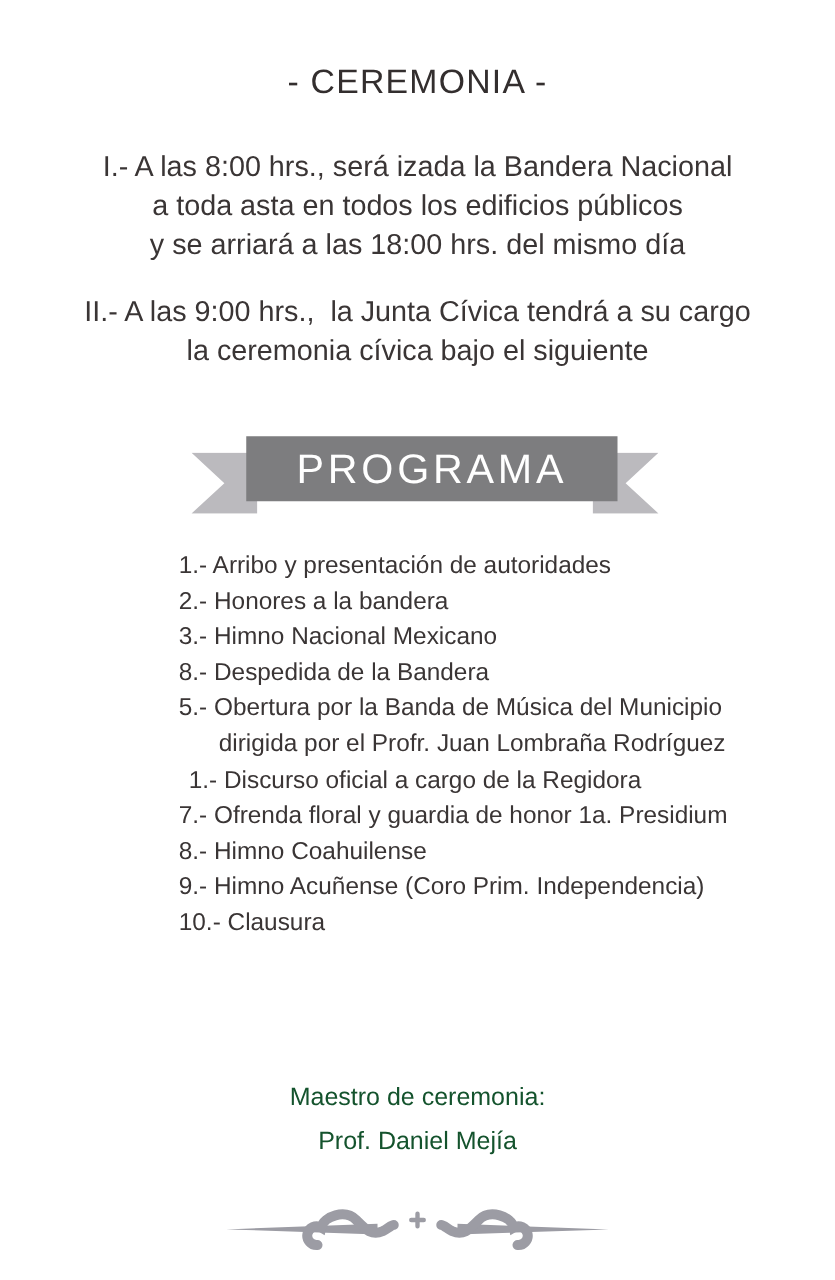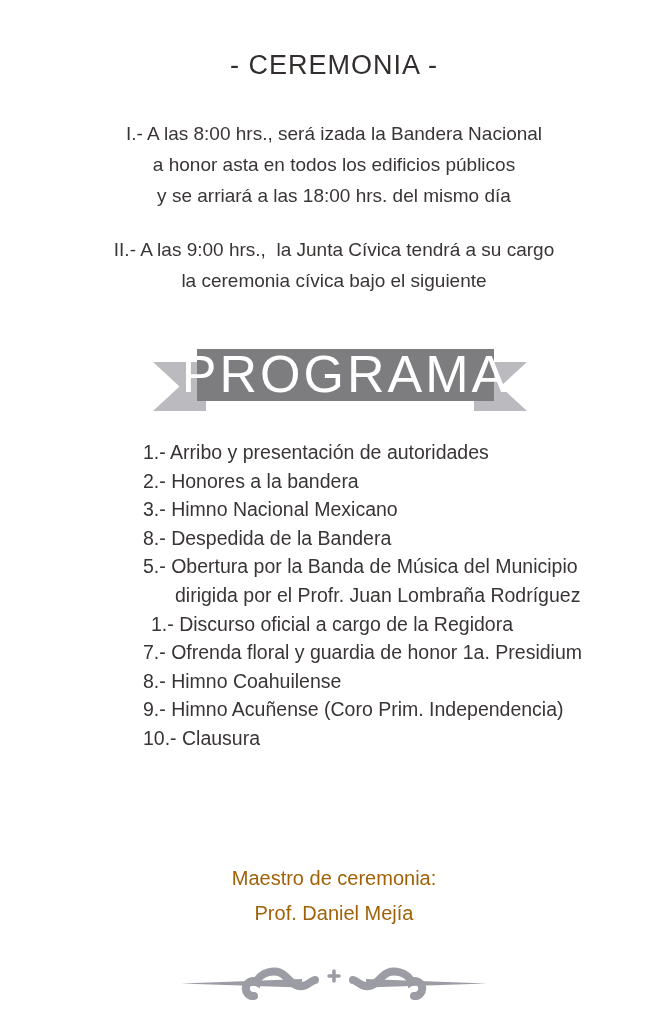--- a/index.html
+++ b/index.html
@@ -28,21 +28,21 @@
     font-weight: 500;
     letter-spacing: 1px;
     color: #332e2e;
     white-space: pre-wrap;
   }
   .intro-para {
     position: absolute;
     left: 0;
     width: 100%;
     text-align: center;
-    font-size: 19px;
+    font-size: 23px;
     line-height: 31px;
     color: #3a3535;
   }
   .intro-para .line { white-space: pre-wrap; }
   #para-1 { top: 118px; }
   #para-2 { top: 234px; }
 
   
   .banner {
     position: absolute;
@@ -74,21 +74,21 @@
     width: 297px;
     height: 52px;
     background: #7d7d7f;
     z-index: 1;
     display: flex;
     align-items: center;
     justify-content: center;
   }
   .banner-title {
     color: #ffffff;
-    font-size: 52px;
+    font-size: 33px;
     font-weight: 400;
     letter-spacing: 3px;
     line-height: 1;
     padding-bottom: 2px;
   }
 
   
   .program-list {
     position: absolute;
     top: 438px;
@@ -105,41 +105,41 @@
 
   
   .footer {
     position: absolute;
     top: 861px;
     left: 0;
     width: 100%;
     text-align: center;
     font-size: 20px;
     line-height: 35px;
-    color: #a16207;
+    color: #14532d;
   }
 
   .flourish {
     position: absolute;
     top: 966px;
     left: 179px;
     width: 310px;
     height: 40px;
   }
 </style>
 </head>
 <body>
 
 <div class="page">
 
   <div class="page-title">- CEREMONIA -</div>
 
   <div class="intro-para" id="para-1">
     <div class="line">I.- A las 8:00 hrs., será izada la Bandera Nacional</div>
-    <div class="line">a honor asta en todos los edificios públicos</div>
+    <div class="line">a toda asta en todos los edificios públicos</div>
     <div class="line">y se arriará a las 18:00 hrs. del mismo día</div>
   </div>
 
   <div class="intro-para" id="para-2">
     <div class="line">II.- A las 9:00 hrs.,  la Junta Cívica tendrá a su cargo</div>
     <div class="line">la ceremonia cívica bajo el siguiente</div>
   </div>
 
   <div class="banner">
     <div class="ribbon-tail left"></div>

